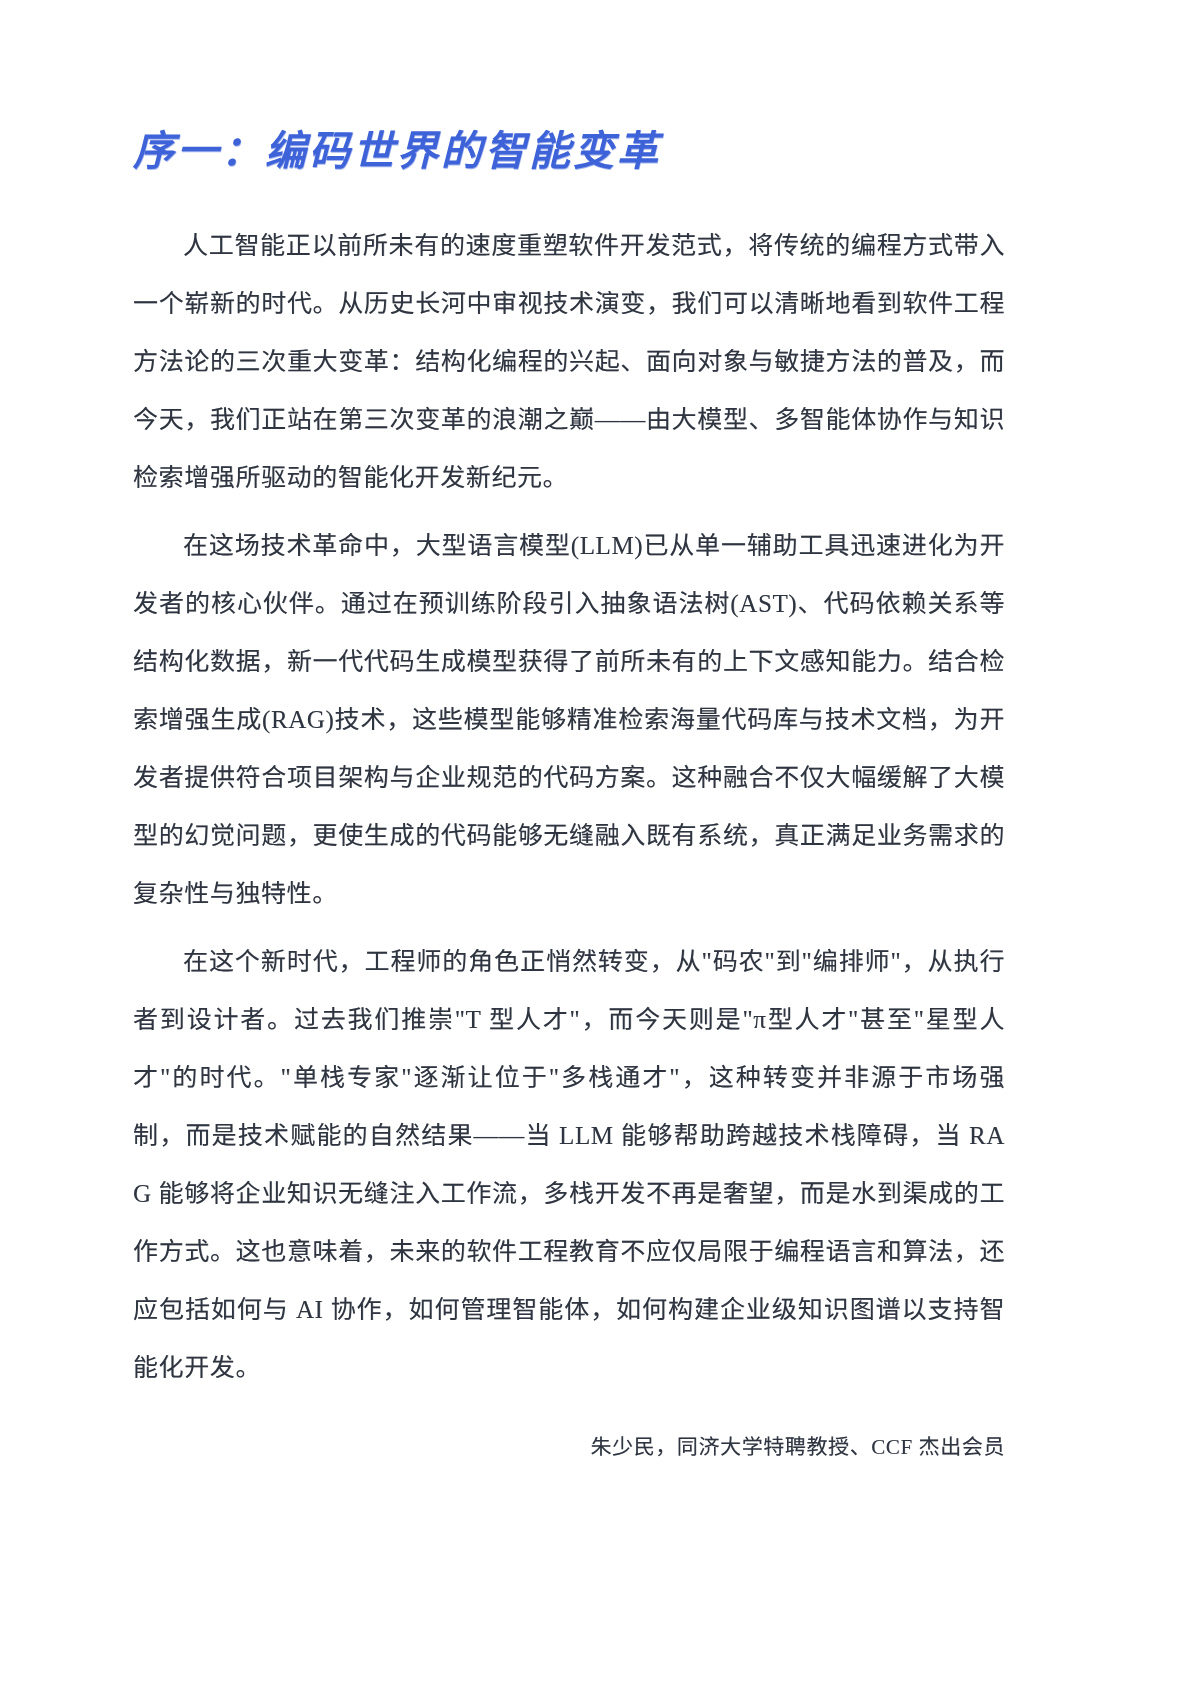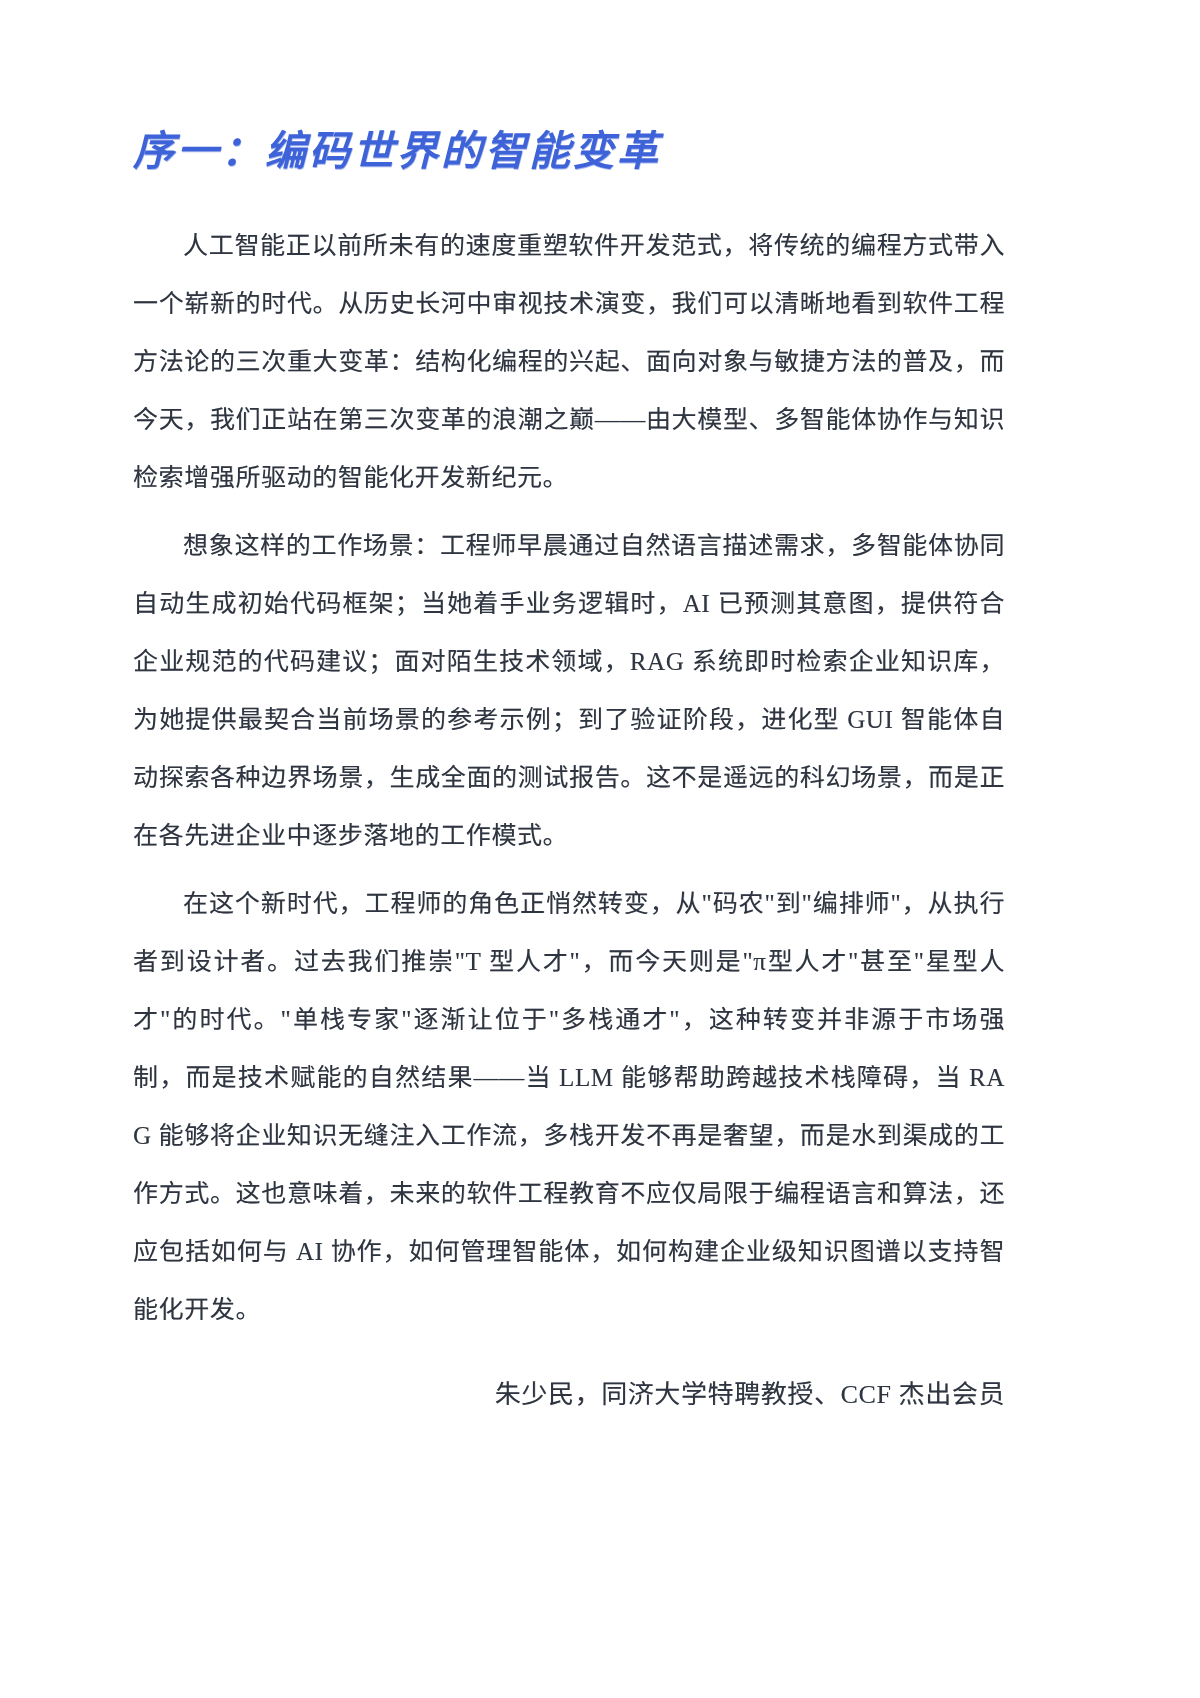--- a/index.html
+++ b/index.html
@@ -52,42 +52,42 @@
     word-break: break-all;
     text-shadow: 0.35px 0.35px 0 rgba(46,53,64,0.35);
   }
 
   .body-text:last-of-type {
     margin-bottom: 0;
   }
 
   .signature {
     font-family: "Liberation Serif", "DejaVu Serif", serif;
-    font-size: 26px;
+    font-size: 21px;
     color: #2e3540;
     line-height: 2.32;
     letter-spacing: 0.6px;
     text-align: right;
     margin-top: 26px;
     text-indent: 0;
     text-shadow: 0.35px 0.35px 0 rgba(46,53,64,0.35);
   }
 </style>
 </head>
 <body>
 
 <div class="page">
   <div class="content">
 
     <h1 class="doc-title">序一：编码世界的智能变革</h1>
 
     <p class="body-text">人工智能正以前所未有的速度重塑软件开发范式，将传统的编程方式带入一个崭新的时代。从历史长河中审视技术演变，我们可以清晰地看到软件工程方法论的三次重大变革：结构化编程的兴起、面向对象与敏捷方法的普及，而今天，我们正站在第三次变革的浪潮之巅——由大模型、多智能体协作与知识检索增强所驱动的智能化开发新纪元。</p>
 
+    <p class="body-text">在这场技术革命中，大型语言模型(LLM)已从单一辅助工具迅速进化为开发者的核心伙伴。通过在预训练阶段引入抽象语法树(AST)、代码依赖关系等结构化数据，新一代代码生成模型获得了前所未有的上下文感知能力。结合检索增强生成(RAG)技术，这些模型能够精准检索海量代码库与技术文档，为开发者提供符合项目架构与企业规范的代码方案。这种融合不仅大幅缓解了大模型的幻觉问题，更使生成的代码能够无缝融入既有系统，真正满足业务需求的复杂性与独特性。</p>
 
-    <p class="body-text">想象这样的工作场景：工程师早晨通过自然语言描述需求，多智能体协同自动生成初始代码框架；当她着手业务逻辑时，AI 已预测其意图，提供符合企业规范的代码建议；面对陌生技术领域，RAG 系统即时检索企业知识库，为她提供最契合当前场景的参考示例；到了验证阶段，进化型 GUI 智能体自动探索各种边界场景，生成全面的测试报告。这不是遥远的科幻场景，而是正在各先进企业中逐步落地的工作模式。</p>
 
     <p class="body-text">在这个新时代，工程师的角色正悄然转变，从"码农"到"编排师"，从执行者到设计者。过去我们推崇"T 型人才"，而今天则是"π型人才"甚至"星型人才"的时代。"单栈专家"逐渐让位于"多栈通才"，这种转变并非源于市场强制，而是技术赋能的自然结果——当 LLM 能够帮助跨越技术栈障碍，当 RAG 能够将企业知识无缝注入工作流，多栈开发不再是奢望，而是水到渠成的工作方式。这也意味着，未来的软件工程教育不应仅局限于编程语言和算法，还应包括如何与 AI 协作，如何管理智能体，如何构建企业级知识图谱以支持智能化开发。</p>
 
 
     <div class="signature">朱少民，同济大学特聘教授、CCF 杰出会员</div>
 
   </div>
 </div>
 
 </body></html>

